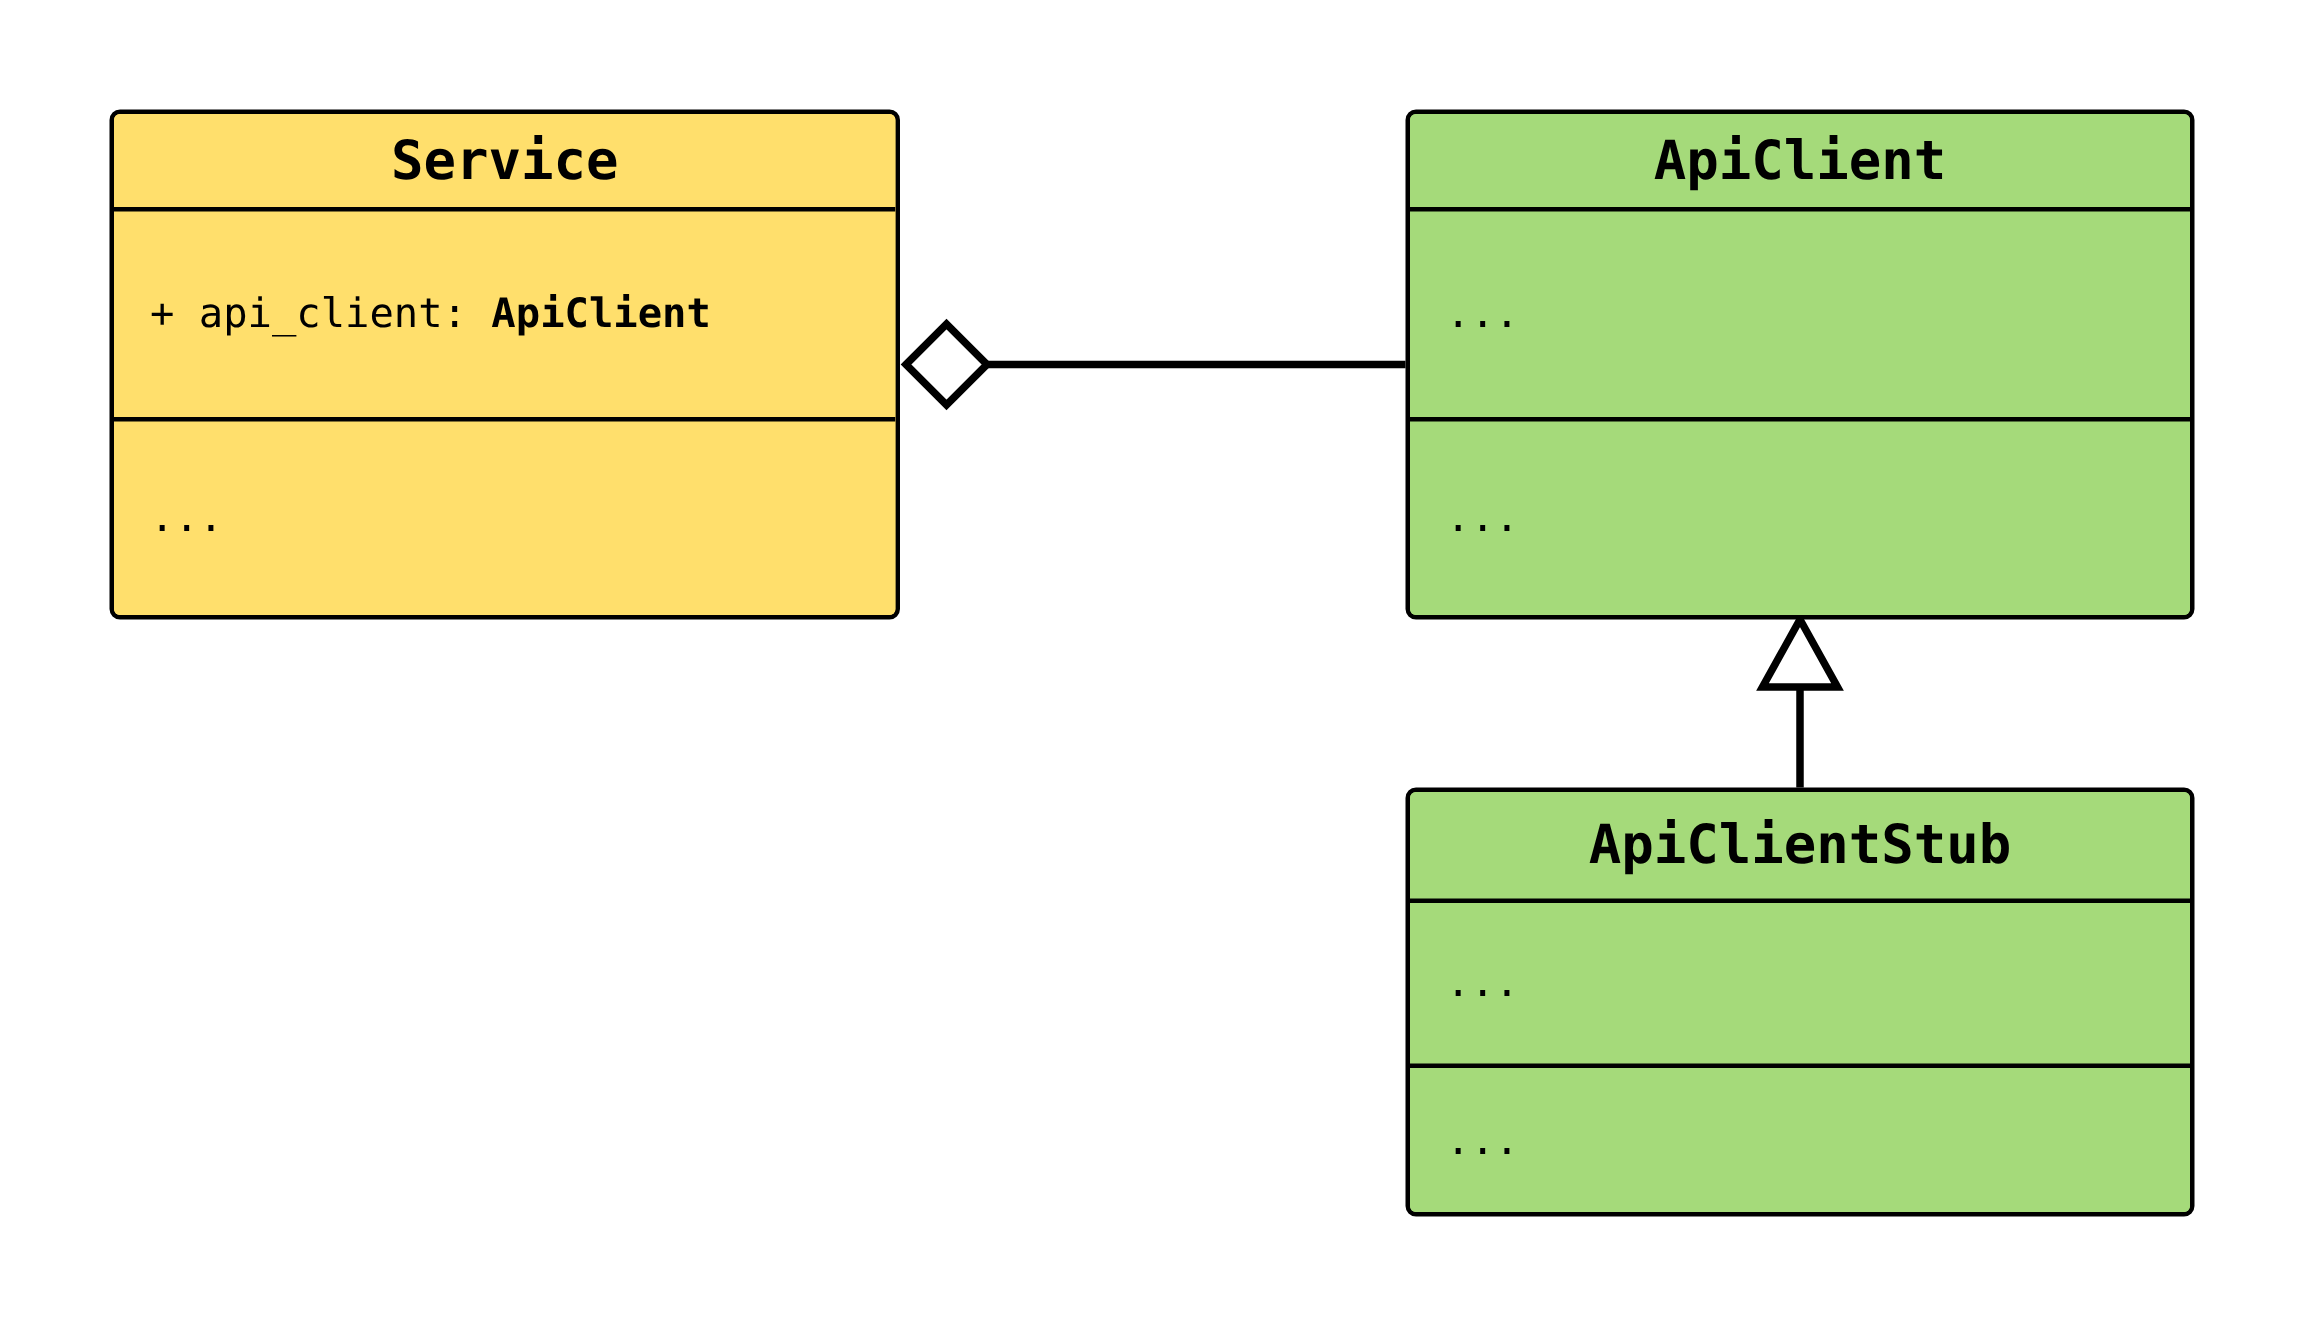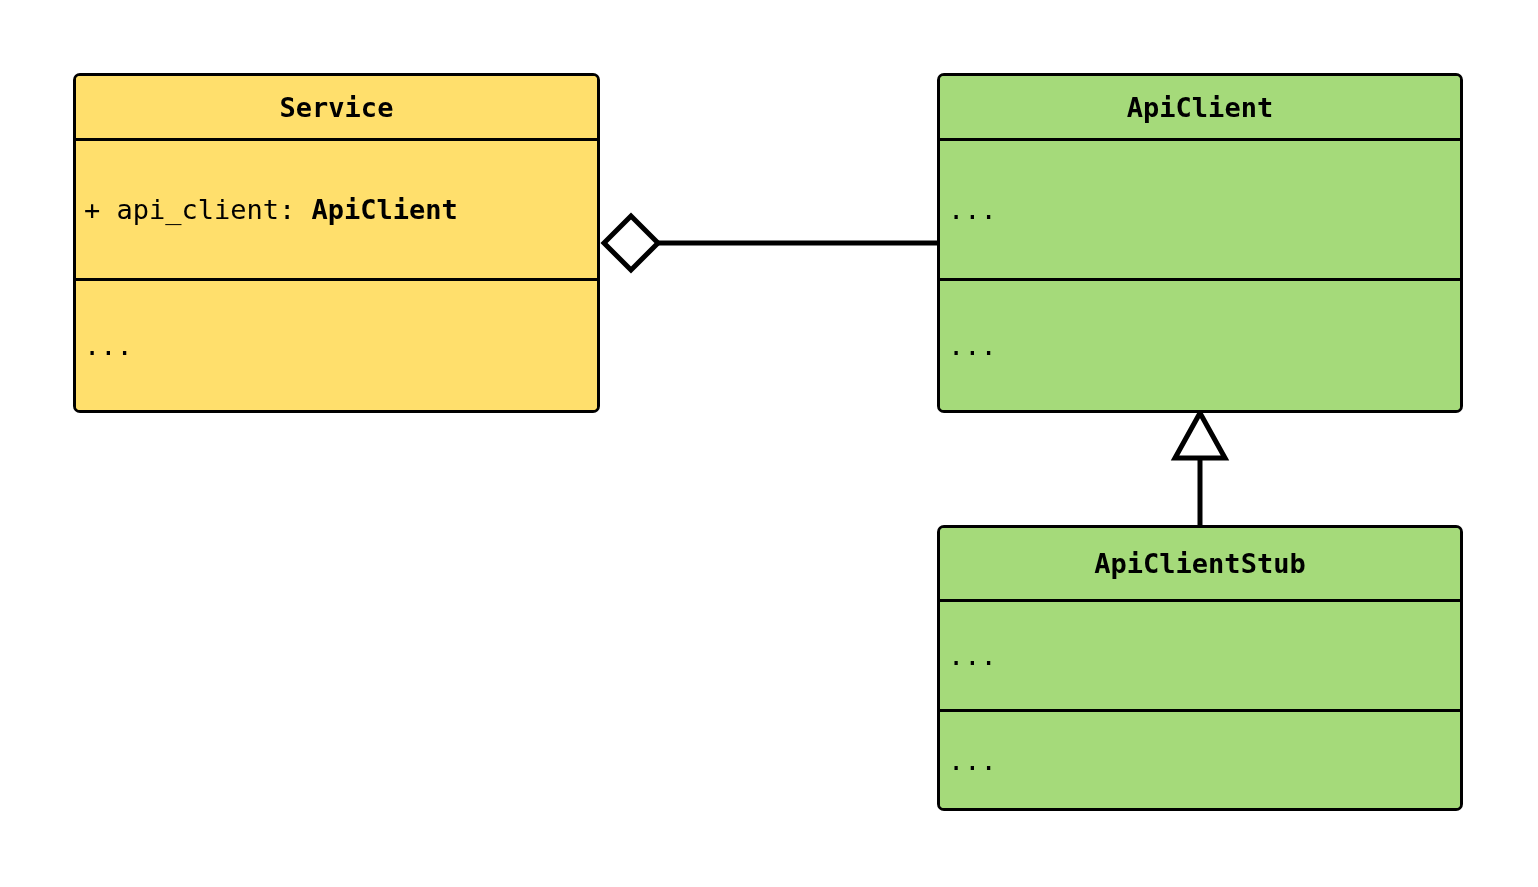--- a/index.html
+++ b/index.html
@@ -32,33 +32,33 @@
   }
   .uml-class .compartment + .compartment {
     border-top: 3px solid #000000;
   }
 
   .class-title {
     display: flex;
     align-items: center;
     justify-content: center;
     font-weight: bold;
-    font-size: 27px;
+    font-size: 36px;
     letter-spacing: 0px;
     color: #000000;
     white-space: pre;
   }
 
   .member-line {
     display: flex;
     align-items: center;
     font-size: 27px;
     color: #000000;
     white-space: pre;
-    padding-left: 8px;
+    padding-left: 24px;
   }
   .member-line .type-name {
     font-weight: bold;
   }
   .ellipsis {
     font-size: 27px;
     color: #000000;
     white-space: pre;
   }
 

